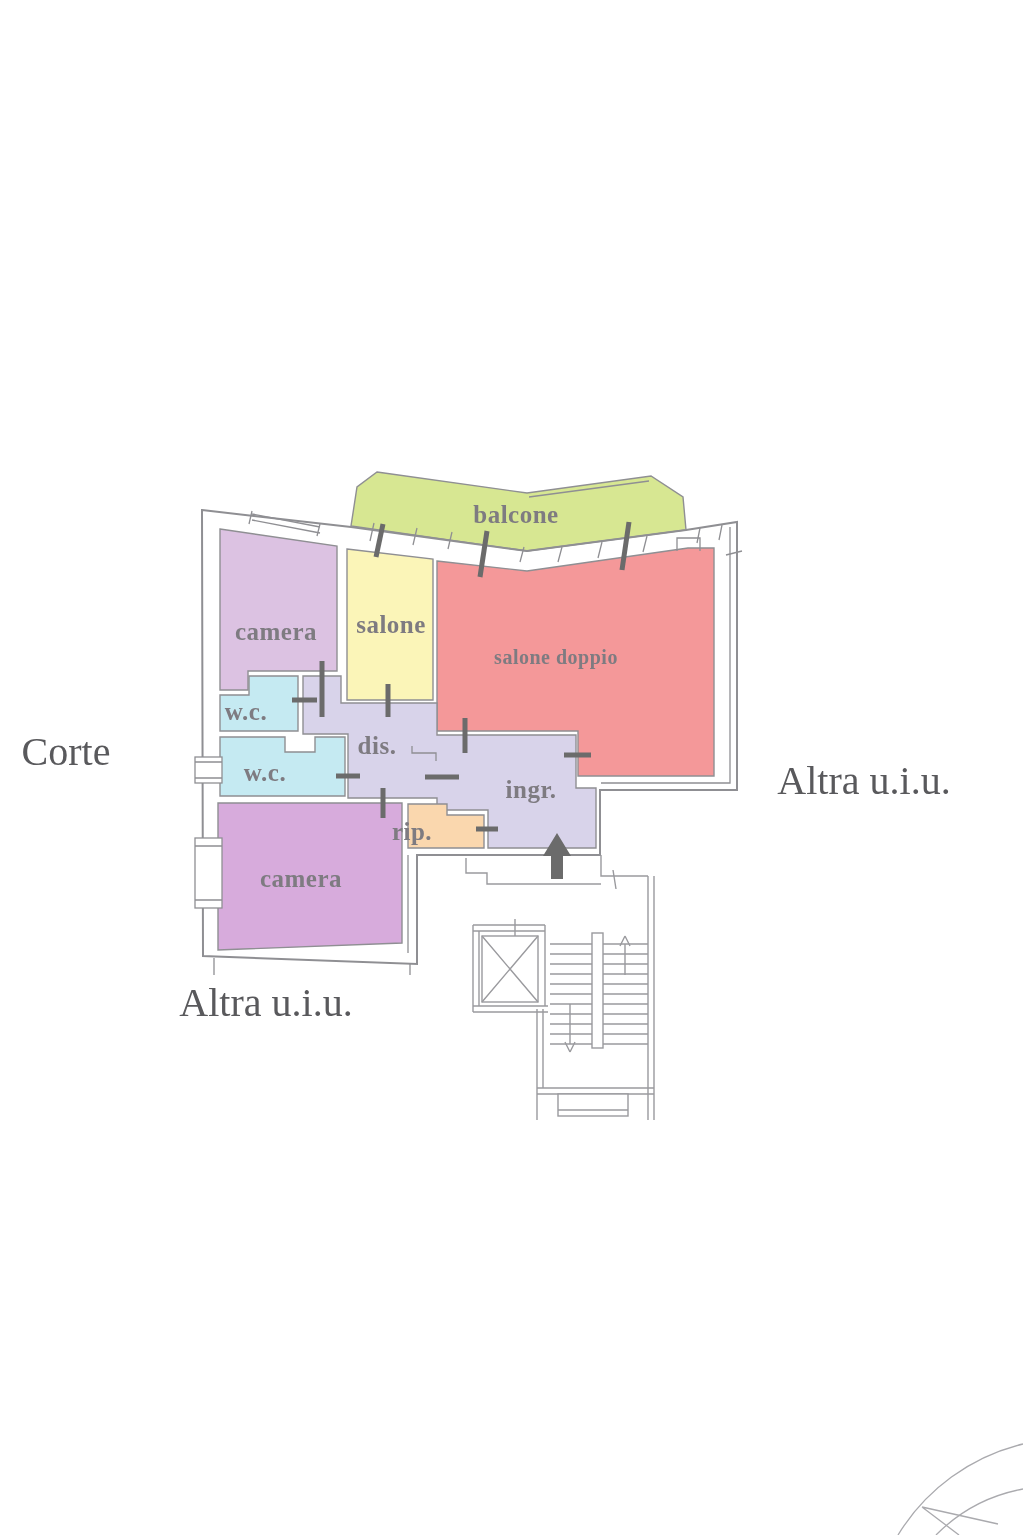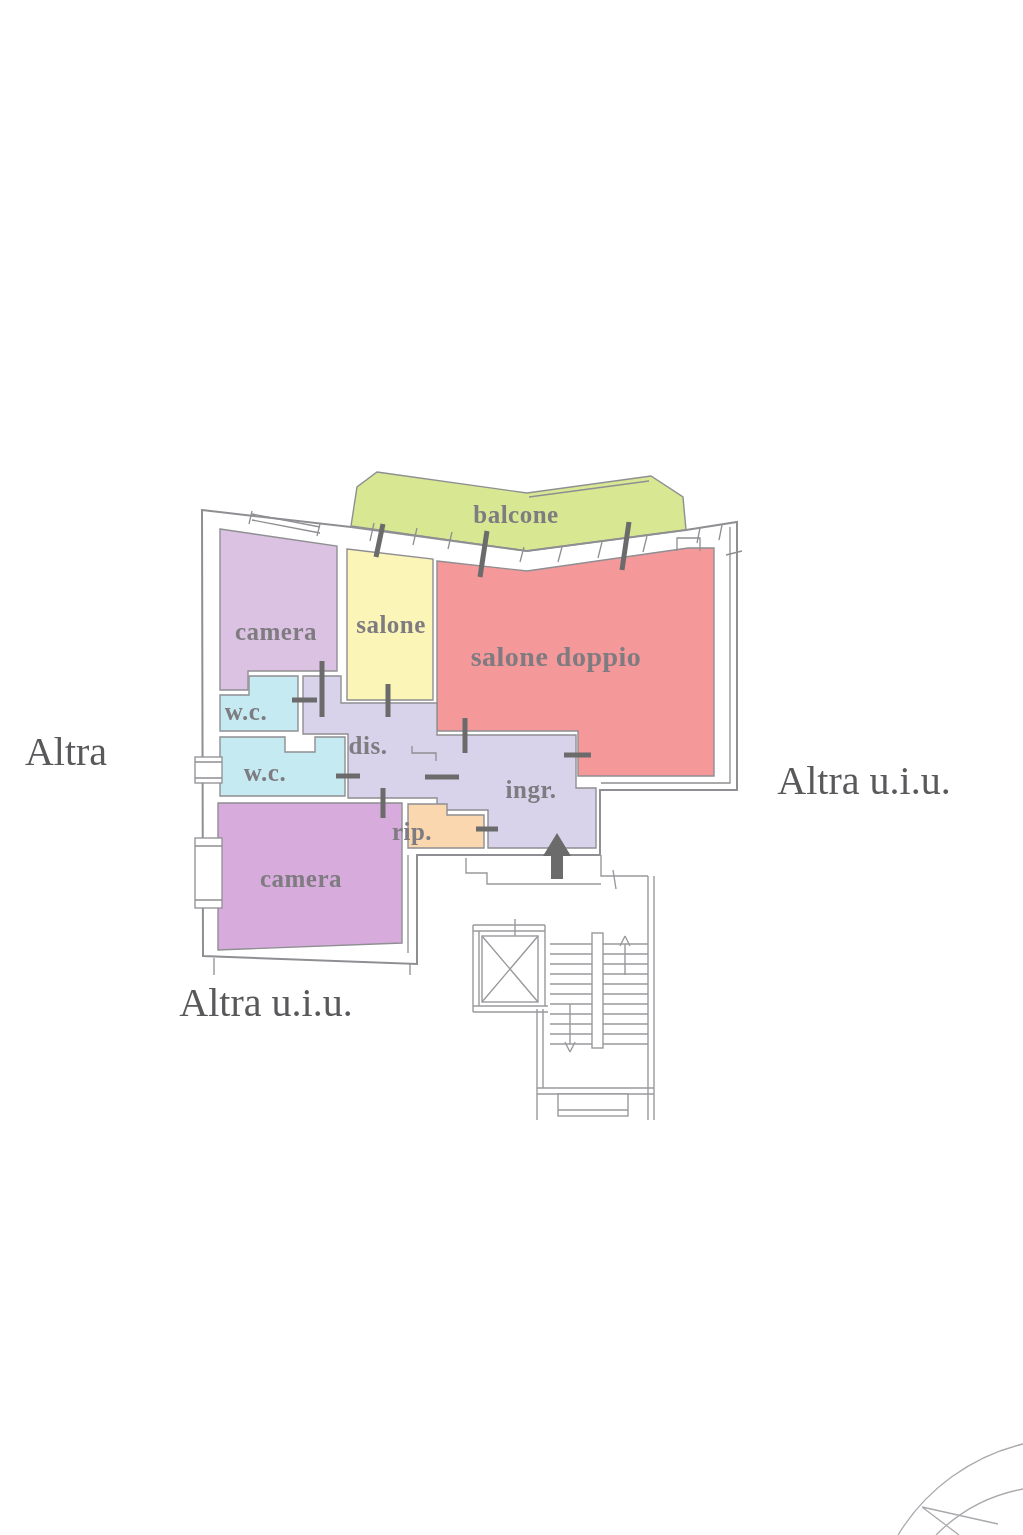--- a/index.html
+++ b/index.html
@@ -10,21 +10,21 @@
   .walls path, .walls rect{fill:none;stroke-width:1.3;}
   .walls path.thick{stroke-width:2;}
   .walls rect.win{fill:#ffffff;}
   .stairs path, .stairs rect{fill:none;stroke-width:1.4;}
   .stairs rect.white{fill:#ffffff;}
   .markers path{fill:none;stroke-width:5;stroke-linecap:butt;}
   .arcs path{fill:none;stroke-width:1.3;}
   .lbl{position:absolute;transform:translate(-50%,-50%);white-space:nowrap;
        color:#7e7b81;font-weight:bold;letter-spacing:.5px;}
   .lbl-room{font-size:25px;}
-  .lbl-salone{font-size:28px;}
+  .lbl-salone{font-size:20px;}
   .lbl-small{font-size:25px;}
   .lbl-big{font-size:40px;font-weight:normal;color:#59595c;letter-spacing:0;}
 </style>
 </head>
 <body>
 
 <div class="stage">
 
   <svg width="1023" height="1535" viewBox="0 0 1023 1535">
 
@@ -97,22 +97,22 @@
       <path d="M 922,1507 L 959,1535 M 922,1507 L 998,1524"></path>
     </g>
   </svg>
 
   <div class="lbl lbl-room" style="left:516px;top:515px">balcone</div>
   <div class="lbl lbl-room" style="left:276px;top:632px">camera</div>
   <div class="lbl lbl-room" style="left:391px;top:625px">salone</div>
   <div class="lbl lbl-salone" style="left:556px;top:657px">salone doppio</div>
   <div class="lbl lbl-small" style="left:246px;top:712px">w.c.</div>
   <div class="lbl lbl-small" style="left:265px;top:773px">w.c.</div>
-  <div class="lbl lbl-small" style="left:368px;top:746px">dis.</div>
+  <div class="lbl lbl-small" style="left:377px;top:746px">dis.</div>
   <div class="lbl lbl-small" style="left:412px;top:832px">rip.</div>
   <div class="lbl lbl-small" style="left:531px;top:790px">ingr.</div>
   <div class="lbl lbl-room" style="left:301px;top:879px">camera</div>
 
-  <div class="lbl lbl-big" style="left:66px;top:751px">Altra</div>
+  <div class="lbl lbl-big" style="left:66px;top:751px">Corte</div>
   <div class="lbl lbl-big" style="left:864px;top:780px">Altra u.i.u.</div>
   <div class="lbl lbl-big" style="left:266px;top:1002px">Altra u.i.u.</div>
 
 </div>
 
 </body></html>

